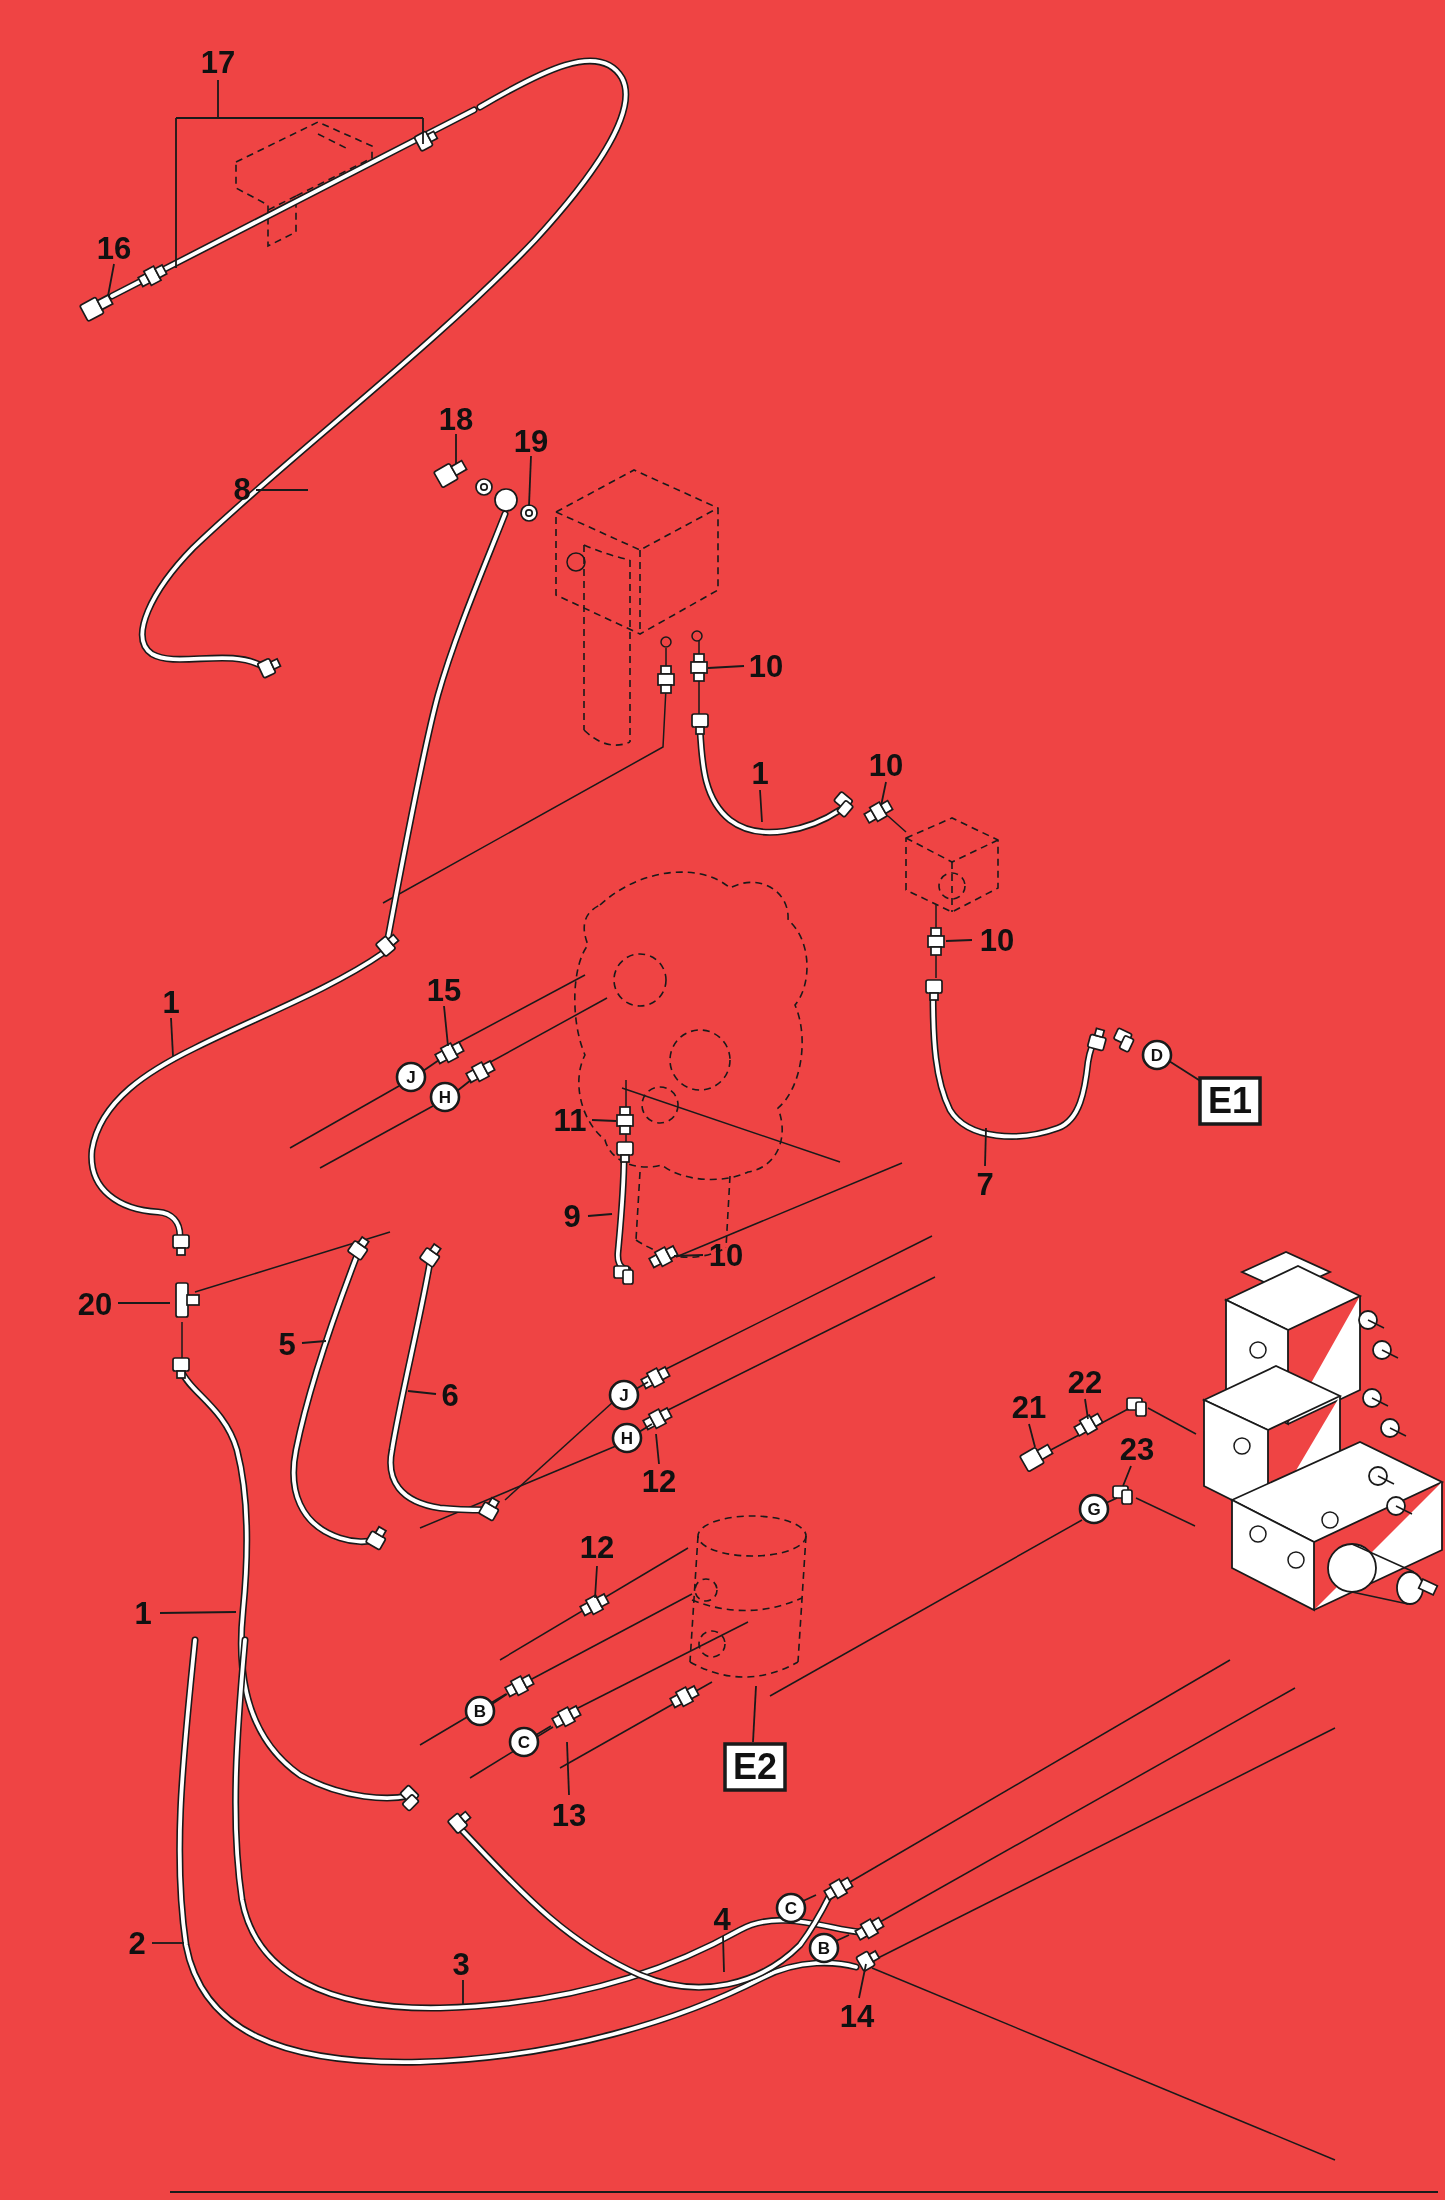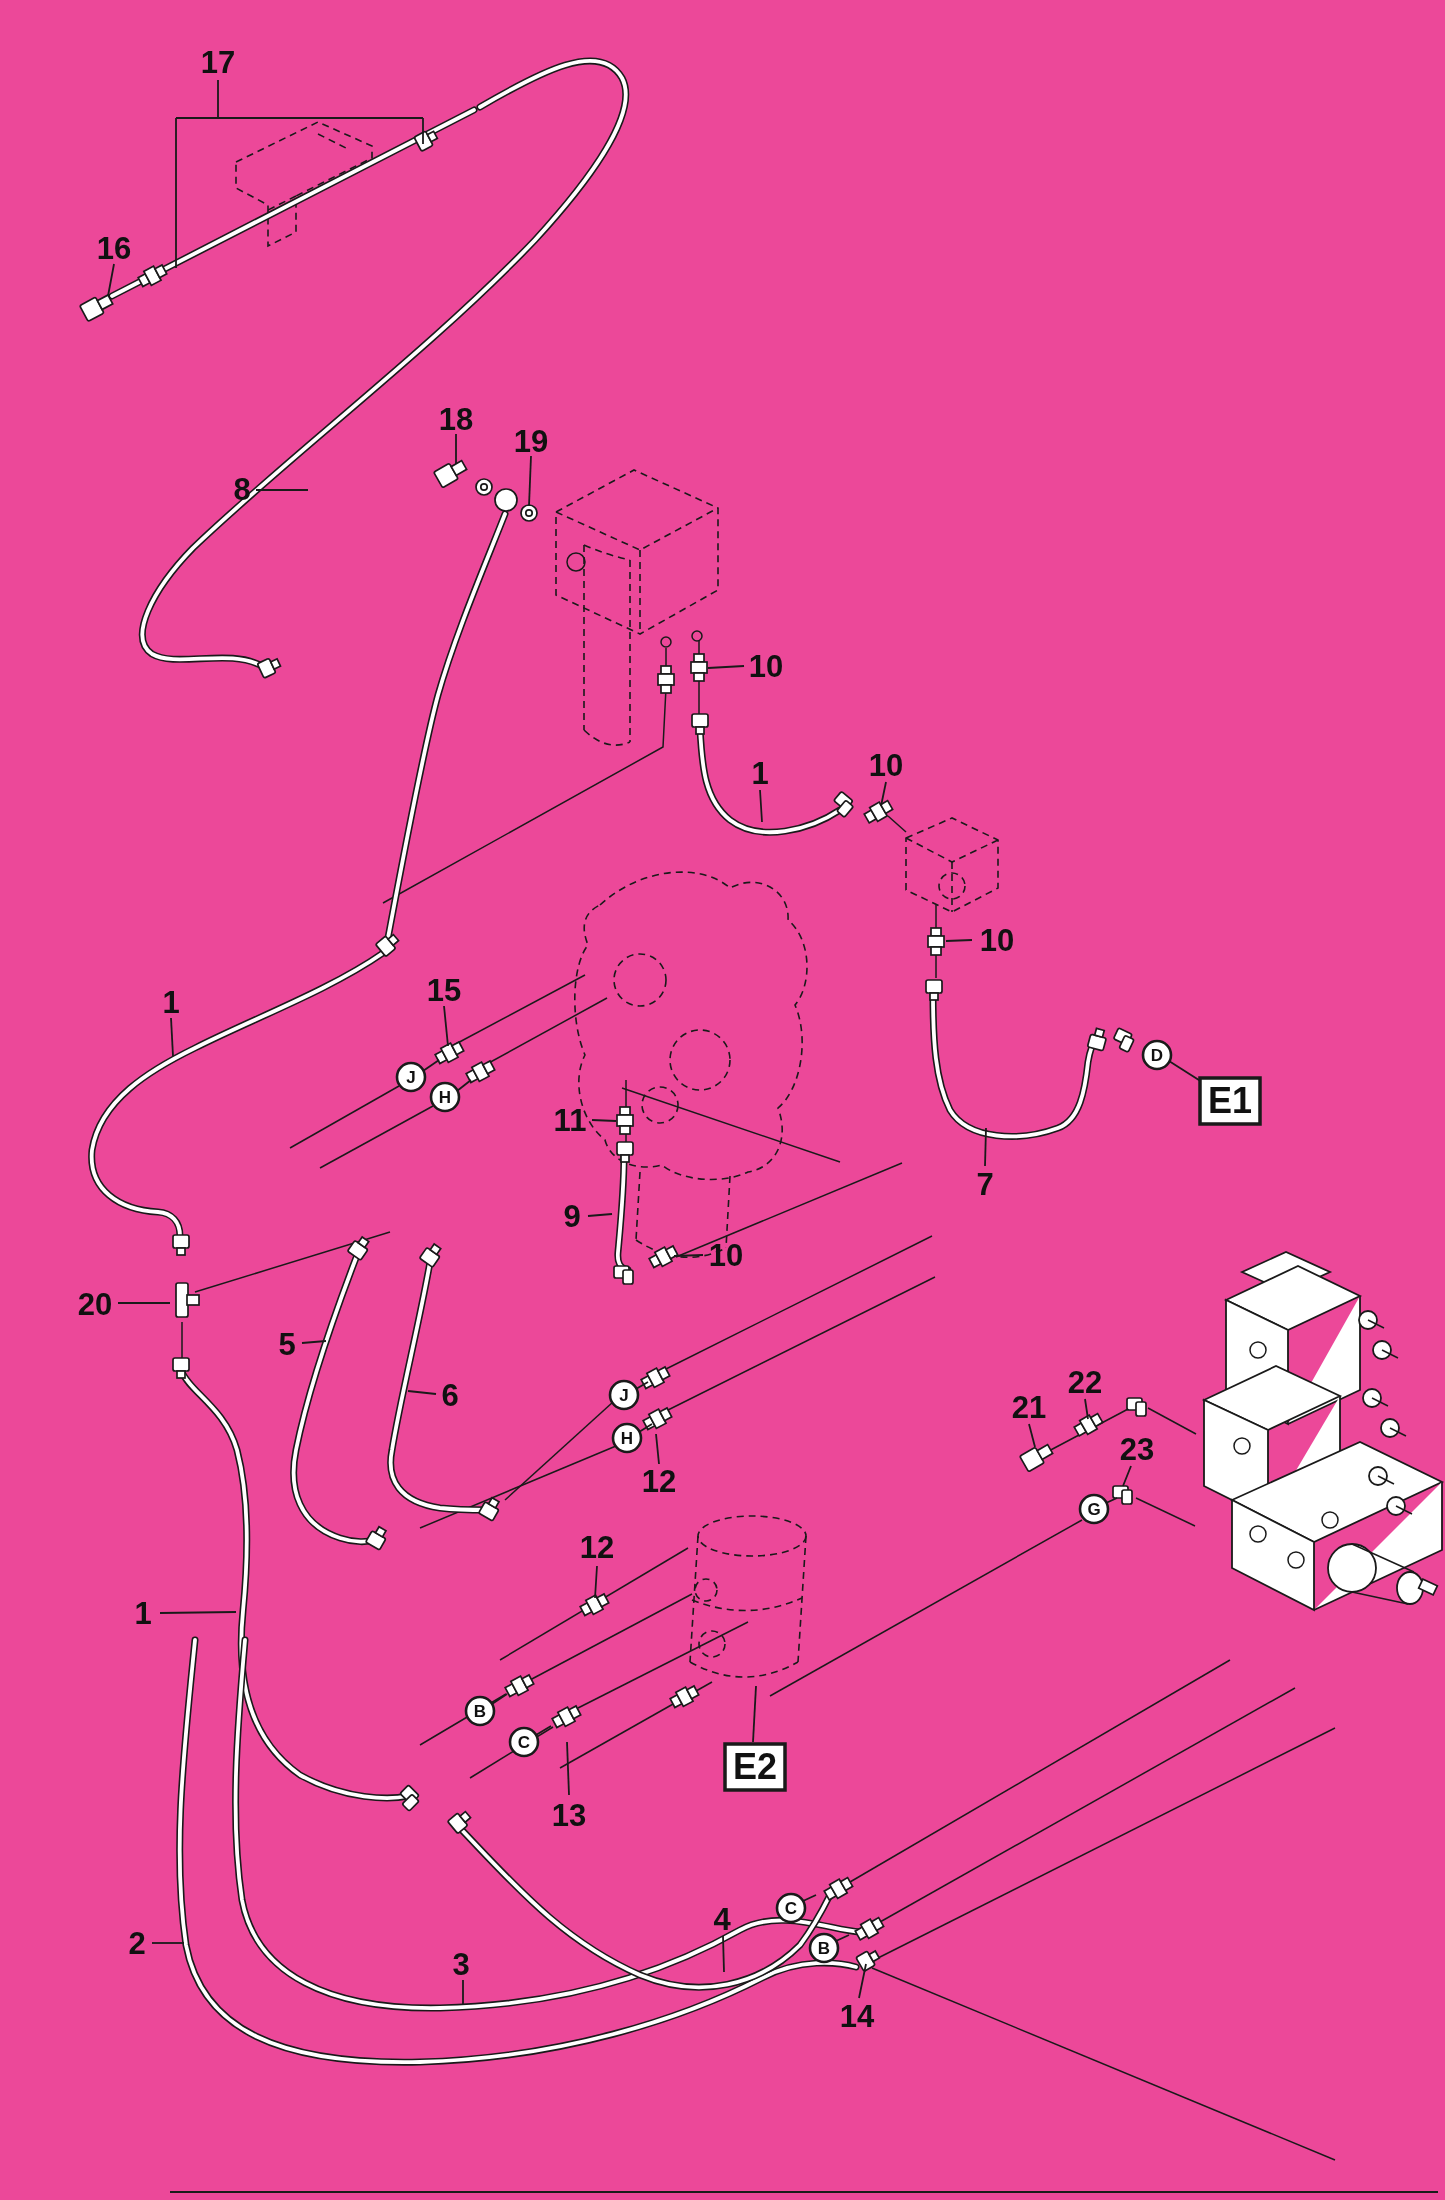--- a/index.html
+++ b/index.html
@@ -1,16 +1,16 @@
 <!DOCTYPE html>
 <html><head>
 <meta charset="utf-8">
 <style>
   html,body{margin:0;padding:0;background:#fff;}
-  #stage{position:relative;width:1445px;height:2200px;background:#ec4899;
+  #stage{position:relative;width:1445px;height:2200px;background:#ef4444;
          font-family:"Liberation Sans",sans-serif;overflow:hidden;}
   svg{position:absolute;left:0;top:0;}
   .hoseO{stroke:#1a1a1a;stroke-width:7;fill:none;stroke-linecap:round;}
   .hoseI{stroke:#ffffff;stroke-width:3.8;fill:none;stroke-linecap:round;}
   .thin{stroke:#1a1a1a;stroke-width:1.5;fill:none;}
   .lead{stroke:#1a1a1a;stroke-width:1.8;fill:none;}
   .dash{stroke:#1a1a1a;stroke-width:1.6;fill:none;stroke-dasharray:7 5;}
   .fit{stroke:#1a1a1a;stroke-width:1.7;fill:#ffffff;}
   .solid{stroke:#1a1a1a;stroke-width:1.8;fill:#ffffff;}
   .pcir{fill:#ffffff;stroke:#1a1a1a;stroke-width:2.6;}

